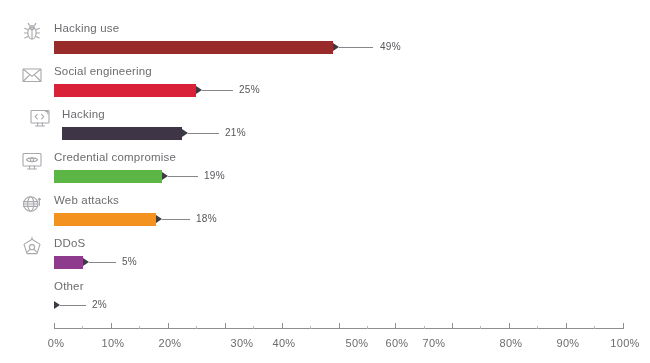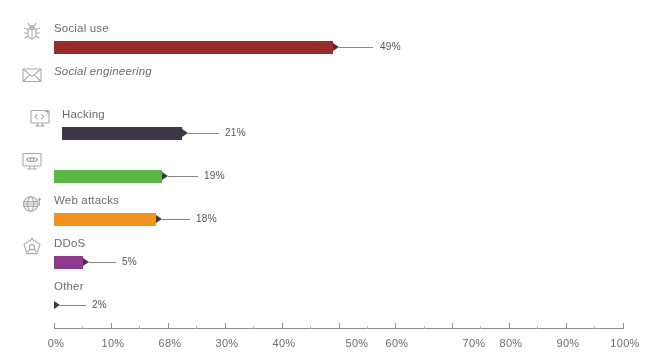--- a/index.html
+++ b/index.html
@@ -147,38 +147,44 @@
     <span class="row-icon">
       <svg viewBox="0 0 24 24" fill="none" stroke="currentColor" stroke-width="1.1" stroke-linecap="round">
         <path d="M9.4 5.4 L8.2 3.4 M14.6 5.4 L15.8 3.4"></path>
         <ellipse cx="12" cy="13" rx="4.2" ry="6"></ellipse>
         <path d="M12 7.2 L12 19"></path>
         <path d="M7.8 9.5 L4.6 8.2 M7.8 13 L4.4 13 M7.8 16.5 L4.8 18"></path>
         <path d="M16.2 9.5 L19.4 8.2 M16.2 13 L19.6 13 M16.2 16.5 L19.2 18"></path>
         <ellipse cx="12" cy="7.6" rx="2.3" ry="2"></ellipse>
       </svg>
     </span>
-    <div class="row-label">Social use</div>
+    <div class="row-label">Hacking use</div>
     <div class="bar-area">
       <div class="bar" style="width:279px;background:#992b2b;"></div>
       <div class="leader" style="left:339px;width:34px;"></div>
       <div class="leader-head" style="left:333px;"></div>
       <div class="value" style="left:380px;">49%</div>
     </div>
   </div>
 
-  <div class="row" style="top:61px;font-style:italic;">
+  <div class="row" style="top:61px;">
     <span class="row-icon">
       <svg viewBox="0 0 24 24" fill="none" stroke="currentColor" stroke-width="1.1" stroke-linejoin="round">
         <rect x="3" y="6" width="18" height="12.5" rx="0.6"></rect>
         <path d="M3 6 L12 13.4 L21 6"></path>
         <path d="M3 18.5 L9.6 11.8 M21 18.5 L14.4 11.8"></path>
       </svg>
     </span>
     <div class="row-label">Social engineering</div>
+    <div class="bar-area">
+      <div class="bar" style="width:142px;background:#d92138;"></div>
+      <div class="leader" style="left:202px;width:31px;"></div>
+      <div class="leader-head" style="left:196px;"></div>
+      <div class="value" style="left:239px;">25%</div>
+    </div>
   </div>
 
   <div class="row" style="top:104px;margin-left:8px;">
     <span class="row-icon">
       <svg viewBox="0 0 24 24" fill="none" stroke="currentColor" stroke-width="1.1" stroke-linejoin="round" stroke-linecap="round">
         <rect x="3" y="4.5" width="18" height="12.5" rx="0.8"></rect>
         <path d="M9.6 17 L9.6 20 M14.4 17 L14.4 20 M7.5 20 L16.5 20"></path>
         <path d="M9.3 8.4 L7.2 10.7 L9.3 13"></path>
         <path d="M13.6 8.4 L15.7 10.7 L13.6 13"></path>
         <path d="M17.6 5.6 L19.9 5.6 L19.9 7.9"></path>
@@ -195,20 +201,21 @@
 
   <div class="row" style="top:147px;">
     <span class="row-icon">
       <svg viewBox="0 0 24 24" fill="none" stroke="currentColor" stroke-width="1.1" stroke-linejoin="round" stroke-linecap="round">
         <rect x="3" y="4.5" width="18" height="12.5" rx="0.8"></rect>
         <path d="M9.6 17 L9.6 20 M14.4 17 L14.4 20 M7.5 20 L16.5 20"></path>
         <path d="M6.4 10.8 C8.3 8.2 15.7 8.2 17.6 10.8 C15.7 13.4 8.3 13.4 6.4 10.8 Z"></path>
         <circle cx="12" cy="10.8" r="1.7"></circle>
       </svg>
     </span>
+    <div class="row-label">Credential compromise</div>
     <div class="bar-area">
       <div class="bar" style="width:108px;background:#5cb646;"></div>
       <div class="leader" style="left:168px;width:30px;"></div>
       <div class="leader-head" style="left:162px;"></div>
       <div class="value" style="left:204px;">19%</div>
     </div>
   </div>
 
   <div class="row" style="top:190px;">
     <span class="row-icon">
@@ -276,24 +283,24 @@
     <div class="tick-minor" style="left:253px;"></div>
     <div class="tick-minor" style="left:310px;"></div>
     <div class="tick-minor" style="left:367px;"></div>
     <div class="tick-minor" style="left:424px;"></div>
     <div class="tick-minor" style="left:480px;"></div>
     <div class="tick-minor" style="left:537px;"></div>
     <div class="tick-minor" style="left:594px;"></div>
 
     <div class="tick-label" style="left:56px;">0%</div>
     <div class="tick-label" style="left:113px;">10%</div>
-    <div class="tick-label" style="left:170px;">68%</div>
-    <div class="tick-label" style="left:227px;">30%</div>
+    <div class="tick-label" style="left:170px;">20%</div>
+    <div class="tick-label" style="left:242px;">30%</div>
     <div class="tick-label" style="left:284px;">40%</div>
     <div class="tick-label" style="left:357px;">50%</div>
     <div class="tick-label" style="left:397px;">60%</div>
-    <div class="tick-label" style="left:474px;">70%</div>
+    <div class="tick-label" style="left:434px;">70%</div>
     <div class="tick-label" style="left:511px;">80%</div>
     <div class="tick-label" style="left:568px;">90%</div>
     <div class="tick-label" style="left:625px;">100%</div>
   </div>
 
 </div>
 
 </body></html>

